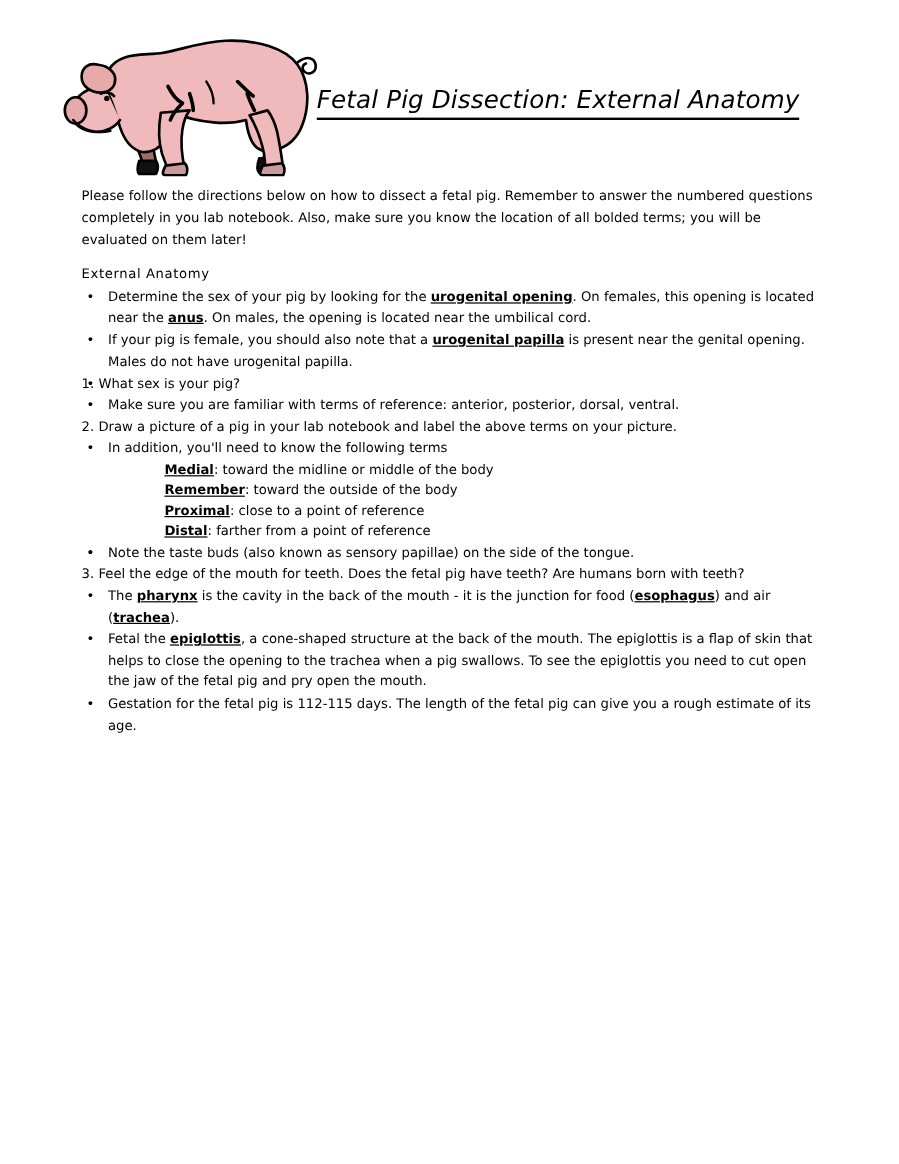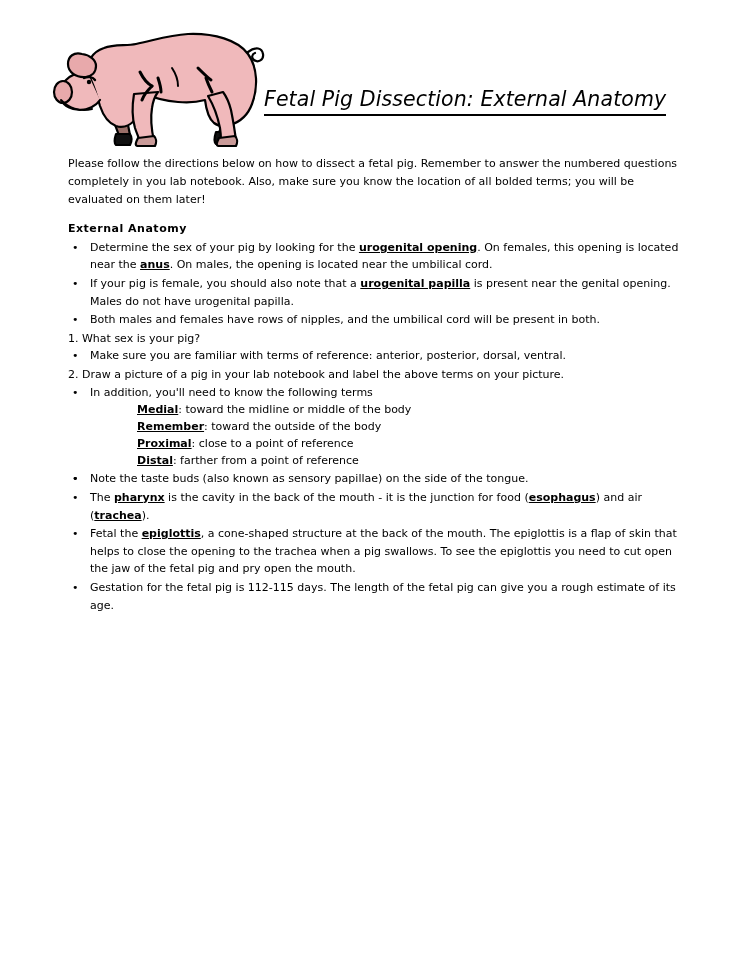--- a/index.html
+++ b/index.html
@@ -35,21 +35,21 @@
     left: 48px;
     top: 22px;
     width: 230px;
     height: 125px;
   }
   .pig-art svg { display: block; width: 100%; height: 100%; }
 
   .doc-title {
     position: absolute;
     left: 264px;
-    top: 88px;
+    top: 72px;
     font-size: 20.5px;
     font-style: italic;
     font-weight: 400;
     letter-spacing: 0.1px;
     white-space: nowrap;
     border-bottom: 2px solid #000;
     padding-bottom: 2px;
     line-height: 1.15;
   }
 
@@ -60,21 +60,21 @@
     top: 155px;
     width: 614px;
     font-size: 11px;
     line-height: 1.55;
   }
   .intro {
     margin: 0 0 9px 0;
     line-height: 1.62;
   }
   .section-heading {
-    font-weight: bold;
+    font-weight: normal;
     letter-spacing: 0.5px;
     margin: 13px 0 2px 0;
     line-height: 1.4;
   }
 
   ul.bullets {
     list-style: none;
     margin: 0;
     padding: 0;
   }
@@ -184,37 +184,38 @@
   <div class="content">
 
     <p class="intro">Please follow the directions below on how to dissect a fetal pig.  Remember to answer the numbered questions completely in you lab notebook.  Also, make sure you know the location of all bolded terms; you will be evaluated on them later!</p>
 
     <div class="section-heading">External Anatomy</div>
 
     <div id="items-container">
         <ul class="bullets">
           <li class="bullet"><span class="dot">•</span><span><span>Determine the sex of your pig by looking for the </span><b>urogenital opening</b><span>. On females, this opening is located near the </span><b>anus</b><span>. On males, the opening is located near the umbilical cord.</span></span></li>
           <li class="bullet"><span class="dot">•</span><span><span>If your pig is female, you should also note that a </span><b>urogenital papilla</b><span> is present near the genital opening. Males do not have urogenital papilla.</span></span></li>
-          <li class="bullet"><span class="dot">•</span><span><span>Both males and females have rows of nipples, and the umbilical cord will be present in both.</span></span></li>
+          <li class="bullet"><span class="dot">•</span></li>
         </ul>
         <p class="numbered"><span>1. What sex is your pig?</span></p>
         <ul class="bullets">
           <li class="bullet"><span class="dot">•</span><span><span>Make sure you are familiar with terms of reference: anterior, posterior, dorsal, ventral.</span></span></li>
         </ul>
         <p class="numbered"><span>2. Draw a picture of a pig in your lab notebook and label the above terms on your picture.</span></p>
         <ul class="bullets">
           <li class="bullet"><span class="dot">•</span><span><span>In addition, you'll need to know the following terms</span></span><ul class="defs">
               <li><b>Medial</b><span>: toward the midline or middle of the body</span></li>
               <li><b>Remember</b><span>: toward the outside of the body</span></li>
               <li><b>Proximal</b><span>: close to a point of reference</span></li>
               <li><b>Distal</b><span>: farther from a point of reference</span></li>
             </ul></li>
           <li class="bullet"><span class="dot">•</span></li>
           <li class="bullet"><span class="dot">•</span><span><span>Note the taste buds (also known as sensory papillae) on the side of the tongue.</span></span></li>
         </ul>
+        <p class="numbered"><span>3. Feel the edge of the mouth for teeth.  Does the fetal pig have teeth?  Are humans born with teeth?</span></p>
         <ul class="bullets">
           <li class="bullet"><span class="dot">•</span><span><span>The </span><b>pharynx</b><span> is the cavity in the back of the mouth - it is the junction for food (</span><b>esophagus</b><span>) and air (</span><b>trachea</b><span>).</span></span></li>
           <li class="bullet"><span class="dot">•</span><span><span>Fetal the </span><b>epiglottis</b><span>, a cone-shaped structure at the back of the mouth.  The epiglottis is a flap of skin that helps to close the opening to the trachea when a pig swallows.  To see the epiglottis you need to cut open the jaw of the fetal pig and pry open the mouth.</span></span></li>
           <li class="bullet"><span class="dot">•</span><span><span>Gestation for the fetal pig is 112-115 days. The length of the fetal pig can give you a rough estimate of its age.</span></span></li>
         </ul>
       </div>
 
   </div>
 </div>
 

